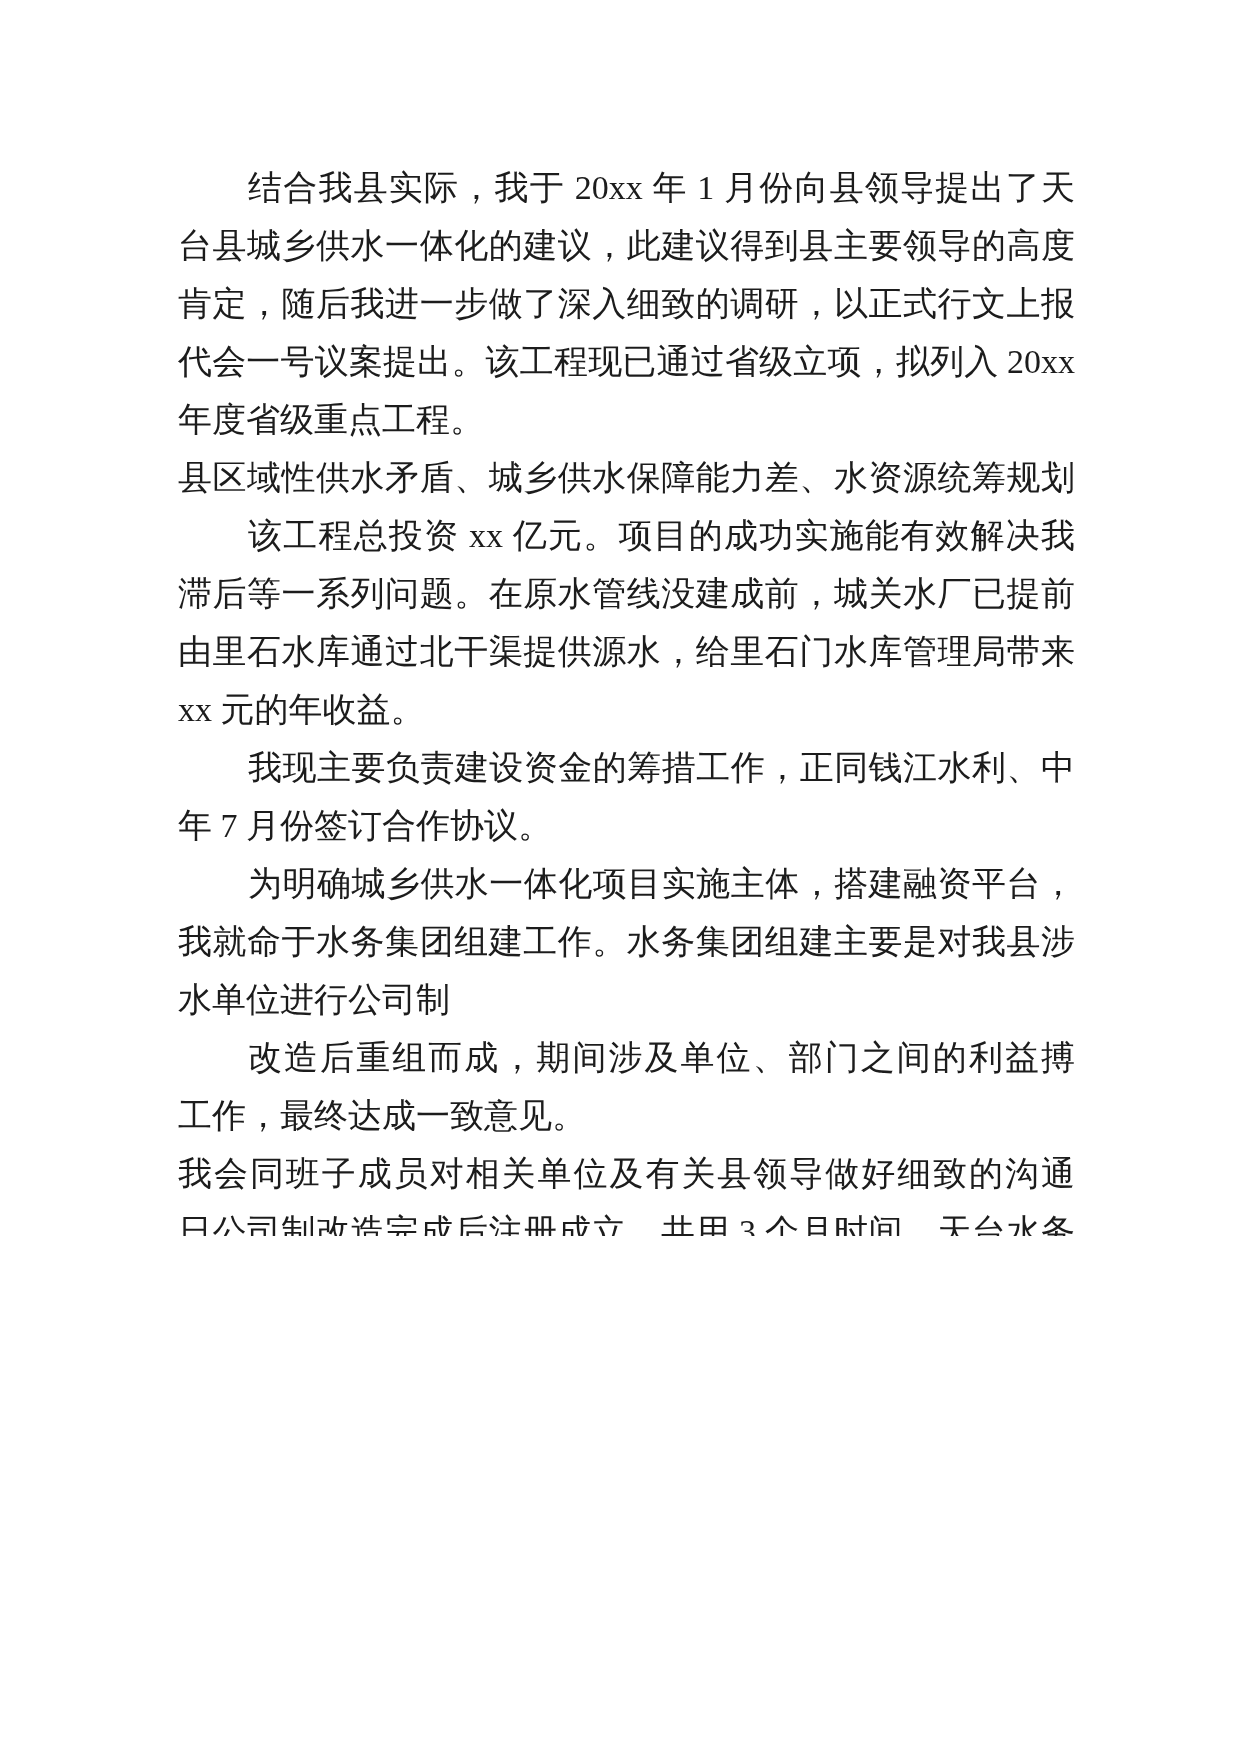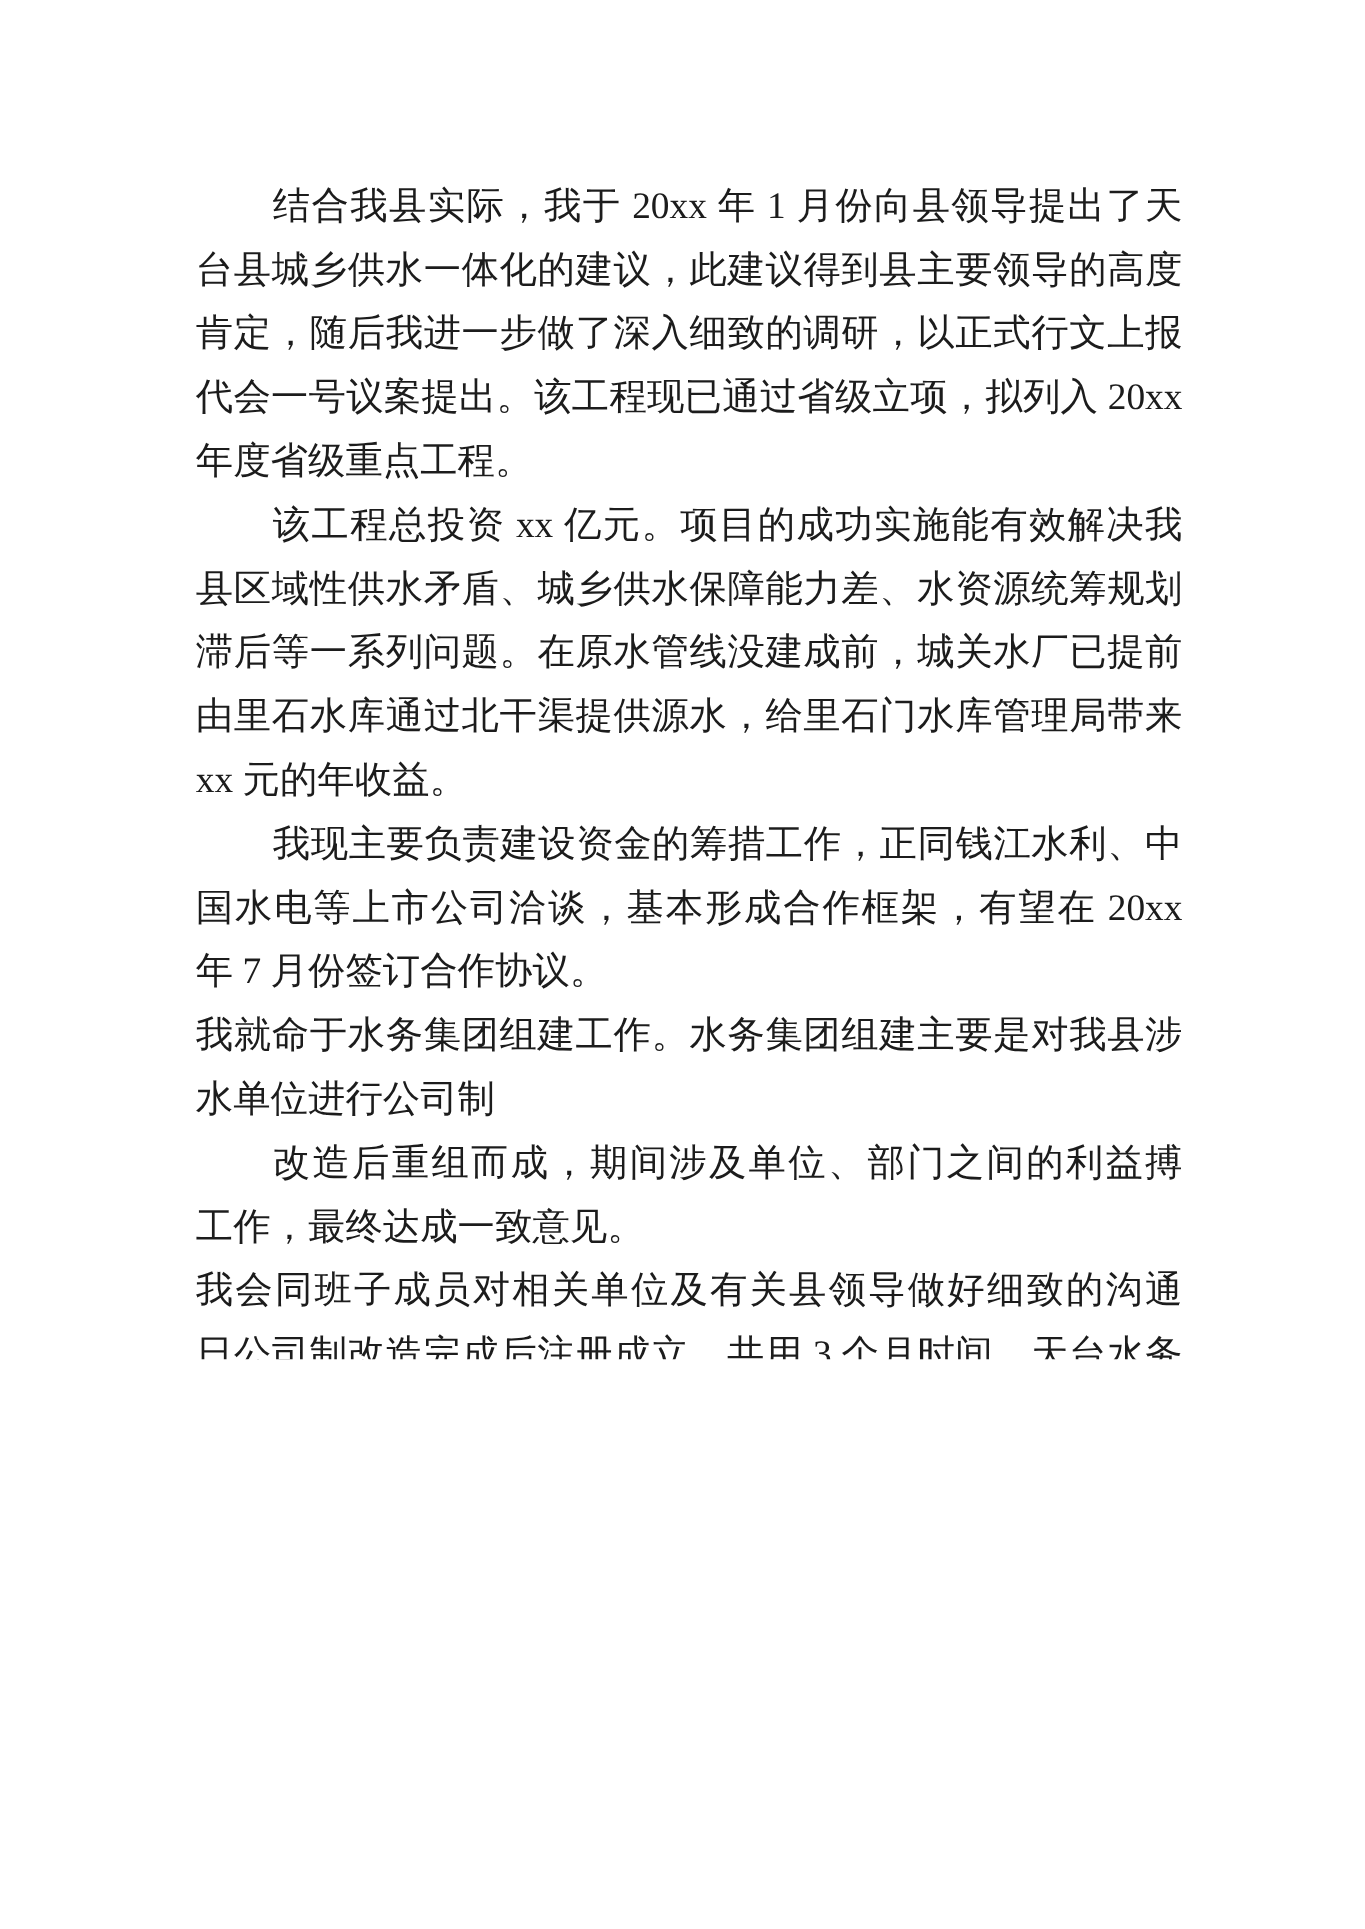--- a/index.html
+++ b/index.html
@@ -47,32 +47,32 @@
 <div class="page" style="background: rgb(255, 255, 255); color: rgb(28, 28, 28);">
   <div class="text-block" id="text-block">
       <div class="paragraph">
         <div class="line indent">结合我县实际，我于 20xx 年 1 月份向县领导提出了天</div>
         <div class="line">台县城乡供水一体化的建议，此建议得到县主要领导的高度</div>
         <div class="line">肯定，随后我进一步做了深入细致的调研，以正式行文上报</div>
         <div class="line">代会一号议案提出。该工程现已通过省级立项，拟列入 20xx</div>
         <div class="line last">年度省级重点工程。</div>
       </div>
       <div class="paragraph">
+        <div class="line">县区域性供水矛盾、城乡供水保障能力差、水资源统筹规划</div>
         <div class="line indent">该工程总投资 xx 亿元。项目的成功实施能有效解决我</div>
-        <div class="line">县区域性供水矛盾、城乡供水保障能力差、水资源统筹规划</div>
         <div class="line">滞后等一系列问题。在原水管线没建成前，城关水厂已提前</div>
         <div class="line">由里石水库通过北干渠提供源水，给里石门水库管理局带来</div>
         <div class="line last">xx 元的年收益。</div>
       </div>
       <div class="paragraph">
         <div class="line indent">我现主要负责建设资金的筹措工作，正同钱江水利、中</div>
-        <div class="line">国水电等上市公司洽谈，基本形成合作框架，有望在 20xx</div>
         <div class="line last">年 7 月份签订合作协议。</div>
       </div>
       <div class="paragraph">
+        <div class="line indent">为明确城乡供水一体化项目实施主体，搭建融资平台，</div>
         <div class="line">我就命于水务集团组建工作。水务集团组建主要是对我县涉</div>
         <div class="line last">水单位进行公司制</div>
       </div>
       <div class="paragraph">
         <div class="line indent">改造后重组而成，期间涉及单位、部门之间的利益搏奕，</div>
         <div class="line last">工作，最终达成一致意见。</div>
         <div class="line">我会同班子成员对相关单位及有关县领导做好细致的沟通</div>
       </div>
       <div class="paragraph">
         <div class="line">日公司制改造完成后注册成立，共用 3 个月时间。天台水务</div>

